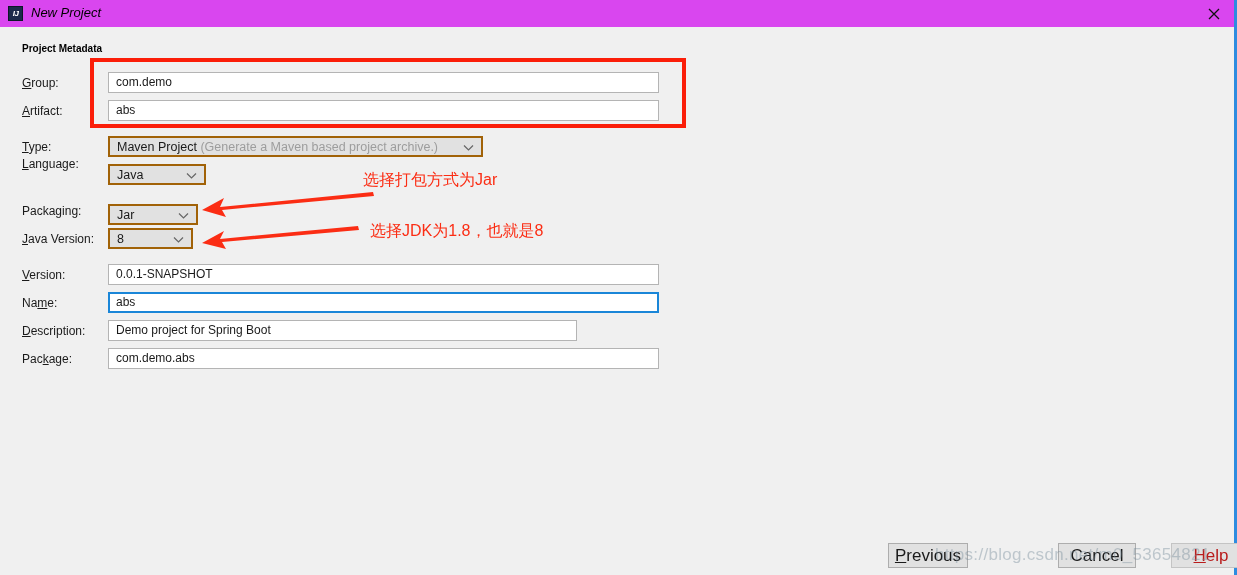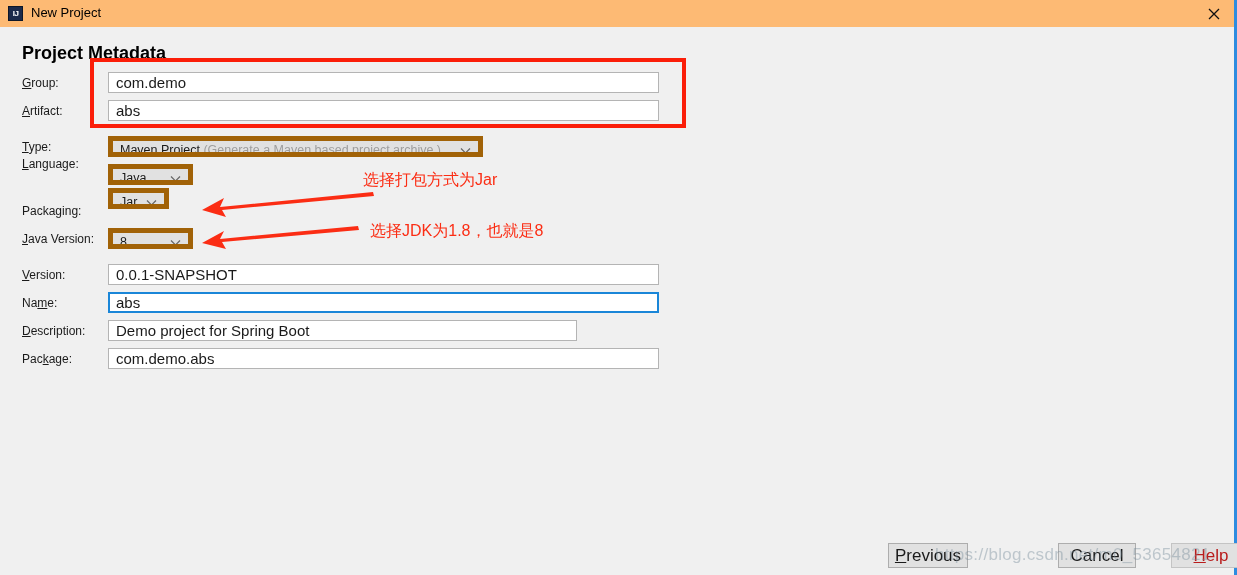--- a/index.html
+++ b/index.html
@@ -15,21 +15,22 @@
     color: #1a1a1a;
     overflow: hidden;
     position: relative;
   }
 
   
   .titlebar {
     position: absolute;
     left: 0; top: 0;
     width: 1237px; height: 27px;
-    background: #fdba74;
+    background: #d946ef;
+    font-style: italic;
   }
   .title-icon {
     position: absolute;
     left: 8px; top: 6px;
     width: 15px; height: 15px;
     background: #1b2a4a;
     border: 1px solid #0d1729;
     box-sizing: border-box;
     color: #ffffff;
     font-size: 8px;
@@ -59,56 +60,56 @@
     position: absolute;
     right: 0; top: 0;
     width: 3px; height: 575px;
     background: #2d8ce0;
   }
 
   
   .section-title {
     position: absolute;
     left: 22px; top: 43px;
-    font-size: 18px;
+    font-size: 10px;
     font-weight: bold;
     color: #000000;
   }
   .row-label {
     position: absolute;
     left: 22px;
     font-size: 12px;
     color: #1a1a1a;
     white-space: nowrap;
   }
   .row-label u { text-decoration: underline; }
 
   .textfield {
     position: absolute;
     left: 108px;
     height: 21px;
     background: #ffffff;
     border: 1px solid #b4b4b4;
     box-sizing: border-box;
     font-family: "Liberation Sans", sans-serif;
-    font-size: 15px;
+    font-size: 12px;
     color: #1a1a1a;
     line-height: 19px;
     padding: 0 0 0 7px;
     white-space: nowrap;
     overflow: hidden;
   }
   .textfield.focused { border: 2px solid #1a86d8; line-height: 17px; padding-left: 6px; }
 
   .combo {
     position: absolute;
     left: 108px;
     height: 21px;
     background: #e1e1e1;
-    border: 5px solid #a16207;
+    border: 2px solid #a16207;
     box-sizing: border-box;
     font-size: 12.5px;
     color: #1a1a1a;
     line-height: 19px;
     padding-left: 7px;
     white-space: nowrap;
     overflow: hidden;
   }
   .combo .hint { color: #9d9d9d; }
   .combo .chev {
@@ -195,29 +196,29 @@
 <div class="row-label" style="top:140px"><span></span><u>T</u><span>ype:</span></div>
 <div class="combo" style="top:136px; width:375px">
   <span>Maven Project</span>
   <span class="hint">(Generate a Maven based project archive.)</span>
   <svg class="chev" width="11" height="8" viewBox="0 0 11 8">
       <path d="M1 1.5 L5.5 6 L10 1.5" stroke="#666" stroke-width="1.2" fill="none"></path>
     </svg>
 </div>
 
 <div class="row-label" style="top:157px"><span></span><u>L</u><span>anguage:</span></div>
-<div class="combo" style="top:164px; width:85px">
+<div class="combo" style="top:164px; width:98px">
   <span>Java</span>
   <svg class="chev" width="11" height="8" viewBox="0 0 11 8">
       <path d="M1 1.5 L5.5 6 L10 1.5" stroke="#666" stroke-width="1.2" fill="none"></path>
     </svg>
 </div>
 
 <div class="row-label" style="top:204px"><span>Packa</span><u>g</u><span>ing:</span></div>
-<div class="combo" style="top:188px; width:61px">
+<div class="combo" style="top:204px; width:90px">
   <span>Jar</span>
   <svg class="chev" width="11" height="8" viewBox="0 0 11 8">
       <path d="M1 1.5 L5.5 6 L10 1.5" stroke="#666" stroke-width="1.2" fill="none"></path>
     </svg>
 </div>
 
 <div class="row-label" style="top:232px"><span></span><u>J</u><span>ava Version:</span></div>
 <div class="combo" style="top:228px; width:85px">
   <span>8</span>
   <svg class="chev" width="11" height="8" viewBox="0 0 11 8">

